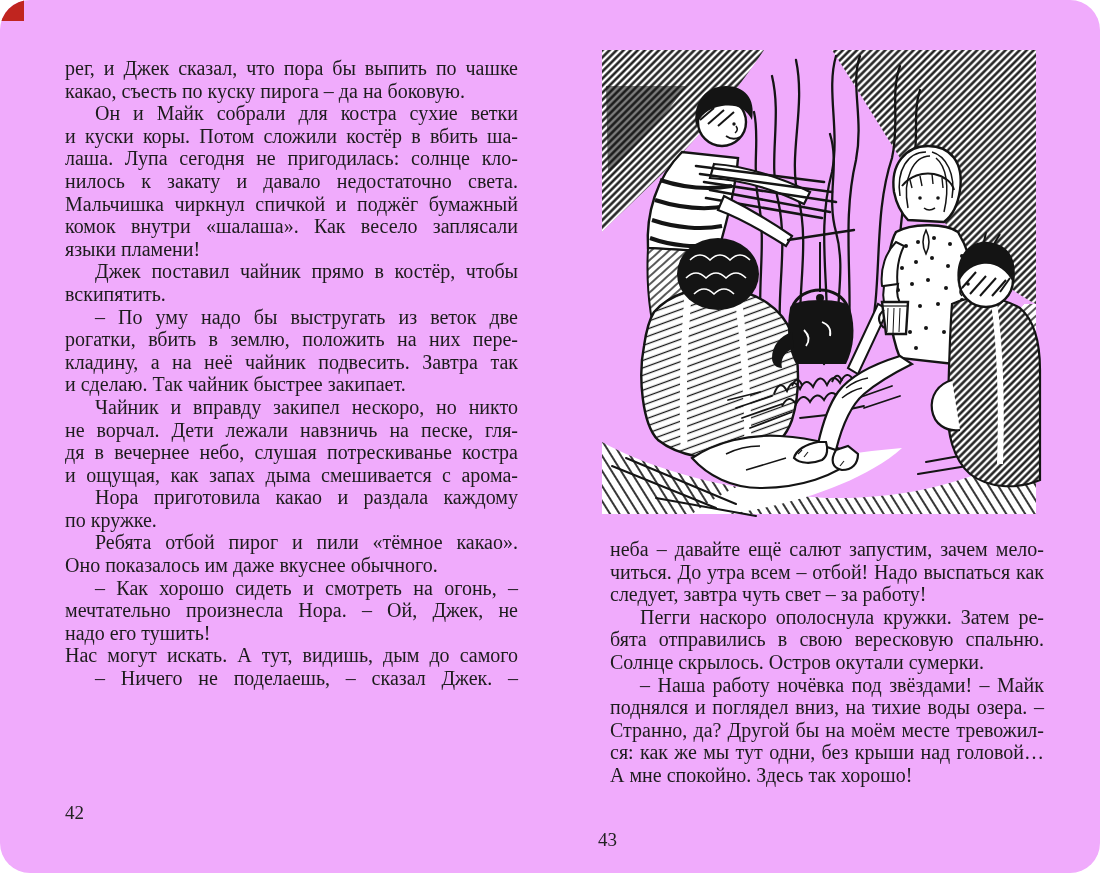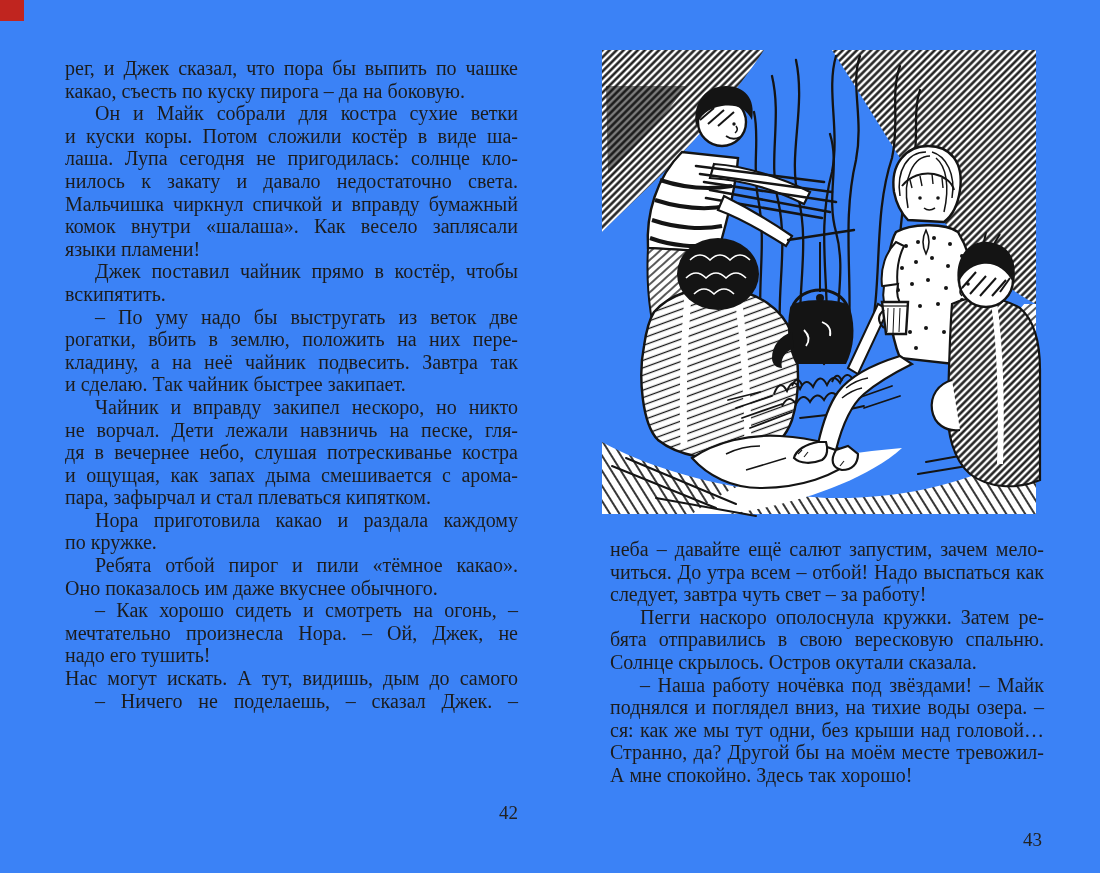--- a/index.html
+++ b/index.html
@@ -1,68 +1,67 @@
 <!DOCTYPE html>
 <html><head>
 <meta charset="utf-8">
 <style>
   html,body{margin:0;padding:0;background:#ffffff;}
-  .spread{position:relative;width:1100px;height:873px;background:#3b82f6;overflow:hidden;
-          font-family:"Liberation Serif", serif;color:#1c1c1c;}
+  .spread{position:relative;width:1100px;height:873px;background:#f0abfc;overflow:hidden;
+          font-family:"Liberation Serif", serif;color:#1c1c1c;border-radius:30px;}
   .corner-marker{position:absolute;left:0;top:0;width:24px;height:21px;}
   .page-text{position:absolute;font-size:20px;line-height:22.6px;}
   .page-text.left{left:65px;top:57px;width:453px;}
   .page-text.right{left:610px;top:538px;width:434px;}
   .para{margin:0;}
   .line{text-align:justify;text-align-last:justify;white-space:normal;}
   .line.last{text-align-last:left;}
   .line.indent{text-indent:30px;}
-  .pagenum{position:absolute;top:802px;font-size:19px;text-align:right;color:#222;}
+  .pagenum{position:absolute;top:802px;font-size:19px;text-align:left;color:#222;}
   .pagenum.left{left:65px;width:453px;}
   .pagenum.right{left:598px;width:444px;margin-top:27px;}
   .illustration{position:absolute;left:596px;top:46px;width:446px;height:474px;margin:0;}
   .illustration svg{display:block;width:100%;height:100%;}
 </style>
 </head>
 <body>
 
 <div class="spread">
 
   <div class="corner-marker" style="background-color: rgb(192, 37, 31);"></div>
 
   <div class="page-text left">
       <div class="para">
         <div class="line">рег, и Джек сказал, что пора бы выпить по чашке</div>
         <div class="line last">какао, съесть по куску пирога – да на боковую.</div>
       </div>
       <div class="para">
         <div class="line indent">Он и Майк собрали для костра сухие ветки</div>
-        <div class="line">и куски коры. Потом сложили костёр в виде ша-</div>
+        <div class="line">и куски коры. Потом сложили костёр в вбить ша-</div>
         <div class="line">лаша. Лупа сегодня не пригодилась: солнце кло-</div>
         <div class="line">нилось к закату и давало недостаточно света.</div>
-        <div class="line">Мальчишка чиркнул спичкой и вправду бумажный</div>
+        <div class="line">Мальчишка чиркнул спичкой и поджёг бумажный</div>
         <div class="line">комок внутри «шалаша». Как весело заплясали</div>
         <div class="line last">языки пламени!</div>
       </div>
       <div class="para">
         <div class="line indent">Джек поставил чайник прямо в костёр, чтобы</div>
         <div class="line last">вскипятить.</div>
       </div>
       <div class="para">
         <div class="line indent">– По уму надо бы выстругать из веток две</div>
         <div class="line">рогатки, вбить в землю, положить на них пере-</div>
         <div class="line">кладину, а на неё чайник подвесить. Завтра так</div>
         <div class="line last">и сделаю. Так чайник быстрее закипает.</div>
       </div>
       <div class="para">
         <div class="line indent">Чайник и вправду закипел нескоро, но никто</div>
         <div class="line">не ворчал. Дети лежали навзничь на песке, гля-</div>
         <div class="line">дя в вечернее небо, слушая потрескиванье костра</div>
         <div class="line">и ощущая, как запах дыма смешивается с арома-</div>
-        <div class="line last">пара, зафырчал и стал плеваться кипятком.</div>
       </div>
       <div class="para">
         <div class="line indent">Нора приготовила какао и раздала каждому</div>
         <div class="line last">по кружке.</div>
       </div>
       <div class="para">
         <div class="line indent">Ребята отбой пирог и пили «тёмное какао».</div>
         <div class="line last">Оно показалось им даже вкуснее обычного.</div>
       </div>
       <div class="para">
@@ -306,25 +305,25 @@
 
   <div class="page-text right">
       <div class="para">
         <div class="line">неба – давайте ещё салют запустим, зачем мело-</div>
         <div class="line">читься. До утра всем – отбой! Надо выспаться как</div>
         <div class="line last">следует, завтра чуть свет – за работу!</div>
       </div>
       <div class="para">
         <div class="line indent">Пегги наскоро ополоснула кружки. Затем ре-</div>
         <div class="line">бята отправились в свою вересковую спальню.</div>
-        <div class="line last">Солнце скрылось. Остров окутали сказала.</div>
+        <div class="line last">Солнце скрылось. Остров окутали сумерки.</div>
       </div>
       <div class="para">
         <div class="line indent">– Наша работу ночёвка под звёздами! – Майк</div>
         <div class="line">поднялся и поглядел вниз, на тихие воды озера. –</div>
+        <div class="line">Странно, да? Другой бы на моём месте тревожил-</div>
         <div class="line">ся: как же мы тут одни, без крыши над головой…</div>
-        <div class="line">Странно, да? Другой бы на моём месте тревожил-</div>
         <div class="line last">А мне спокойно. Здесь так хорошо!</div>
       </div>
     </div>
   <div class="pagenum right">43</div>
 
 </div>
 
 </body></html>

